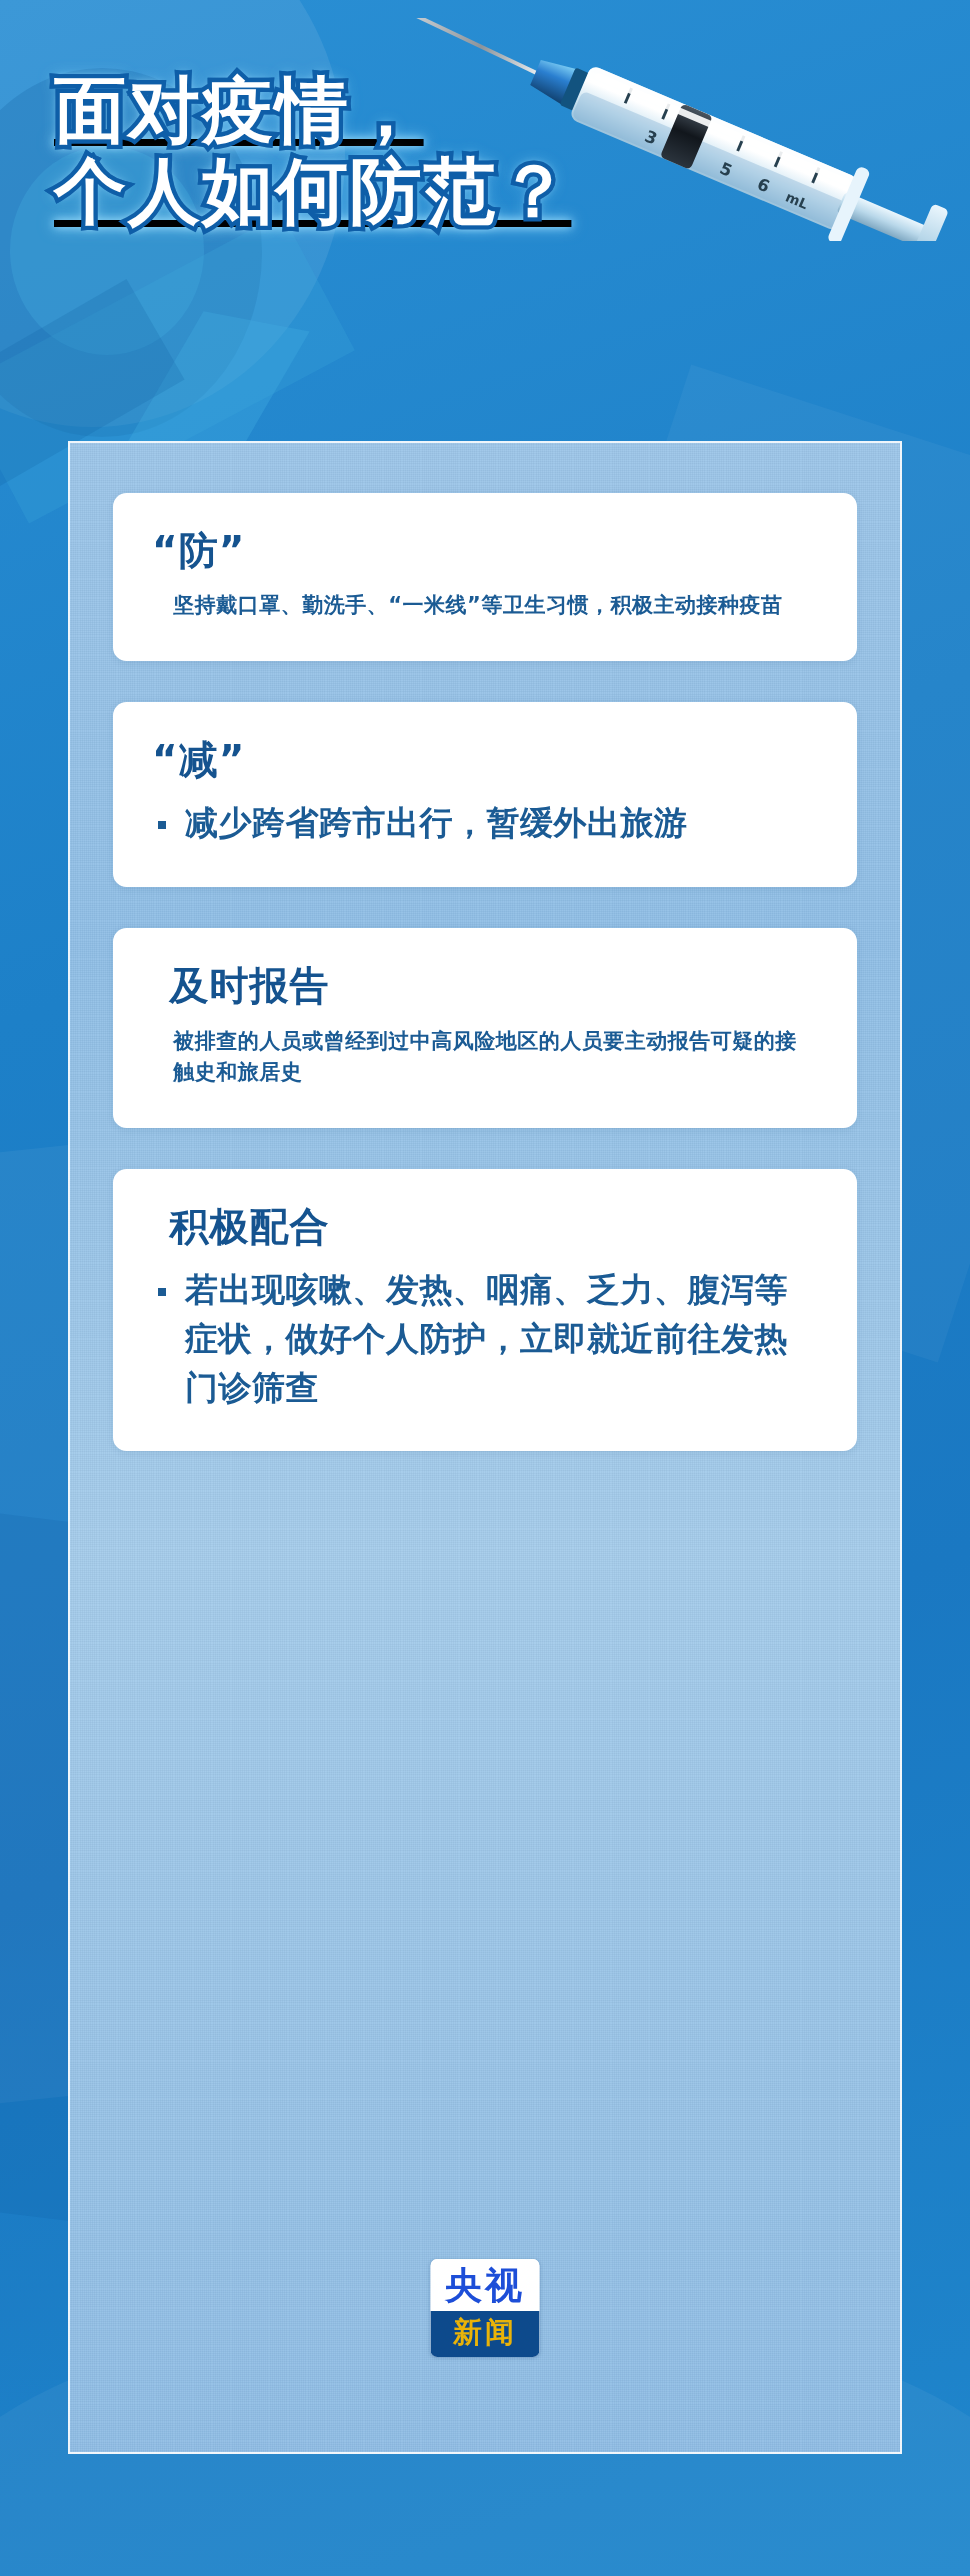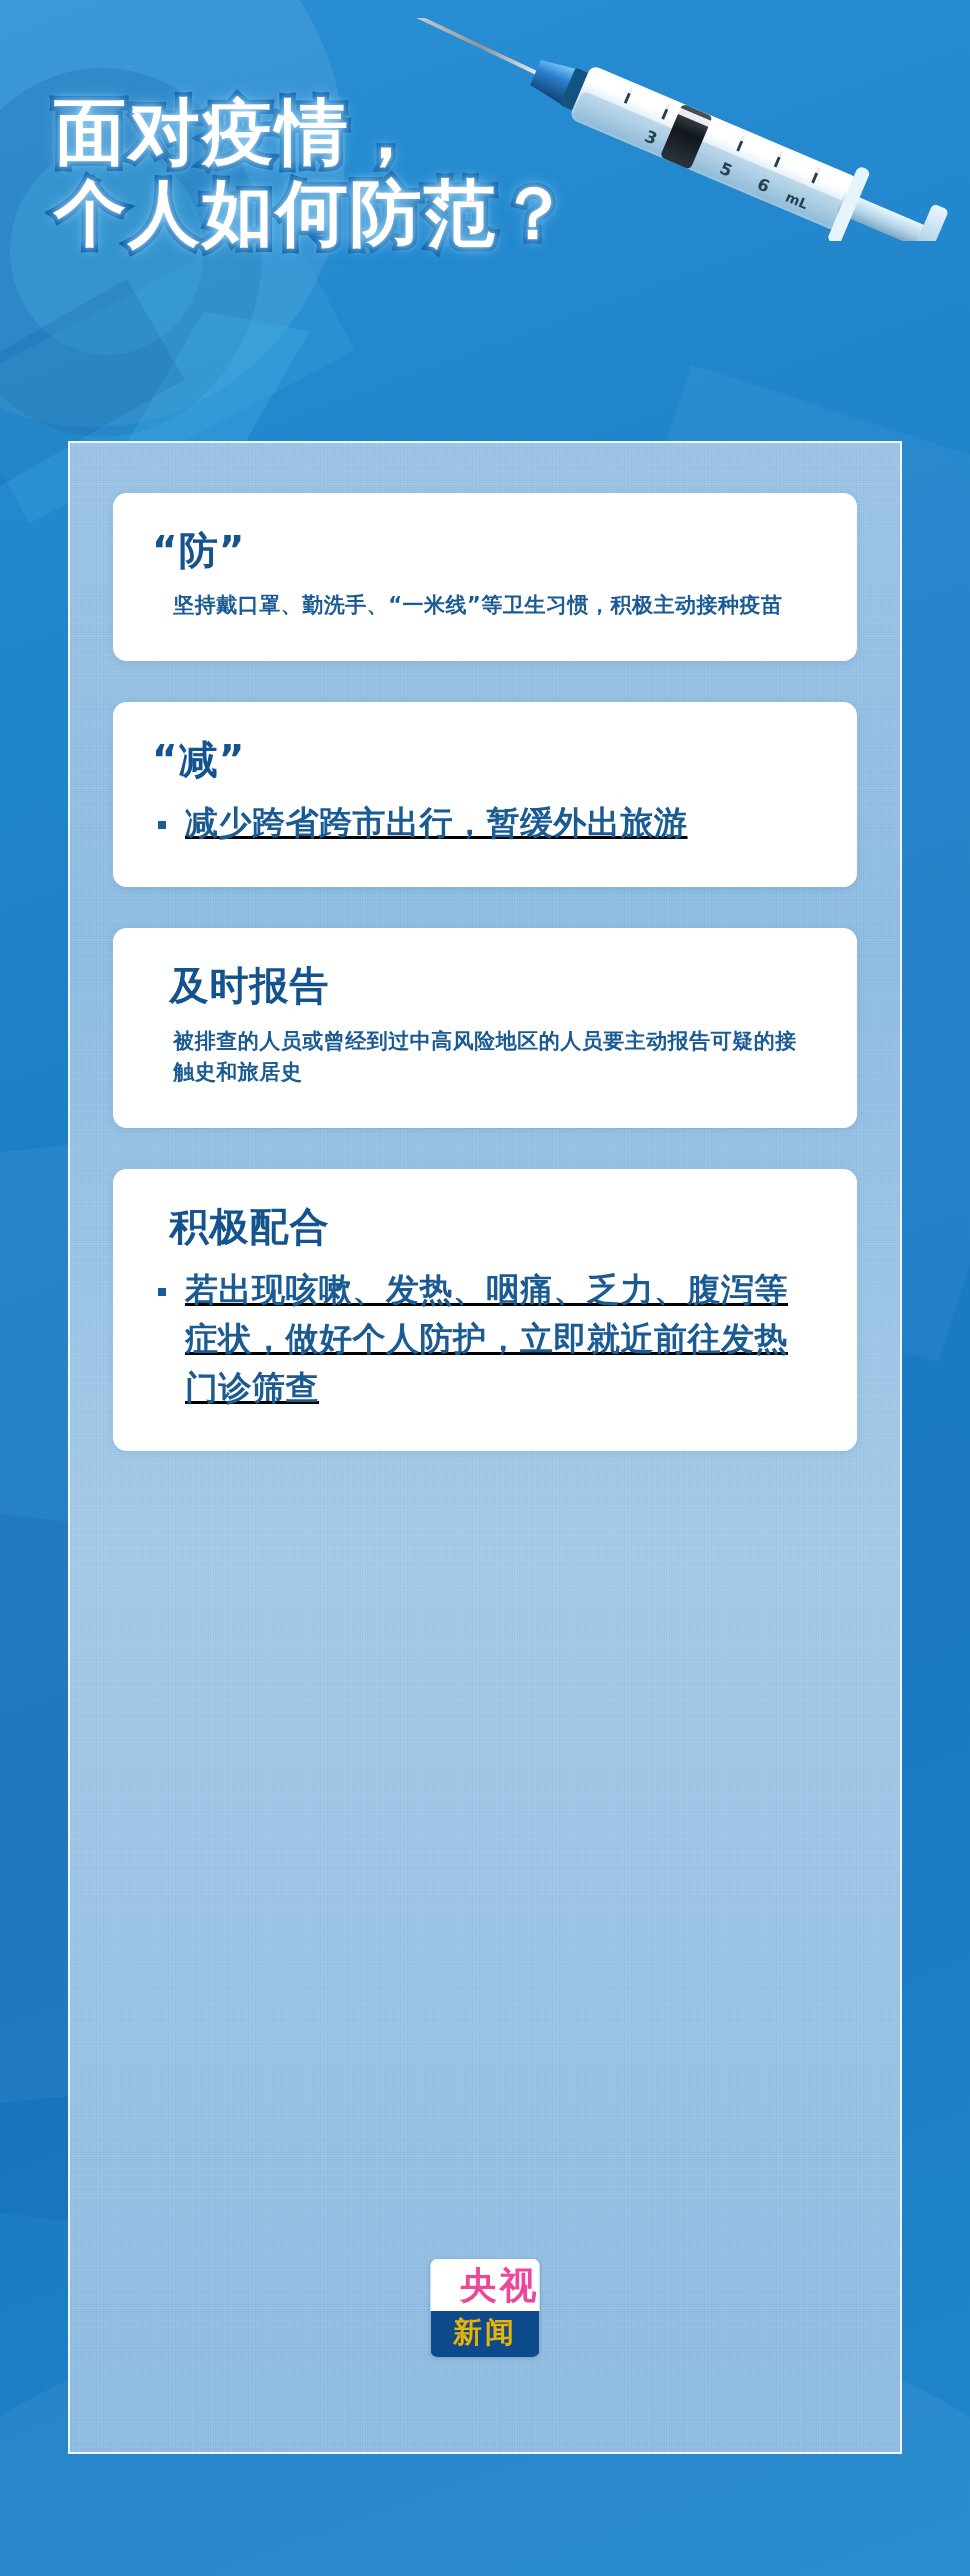--- a/index.html
+++ b/index.html
@@ -107,22 +107,23 @@
     top: 17.5px;
     width: 602px;
     height: 223px;
     pointer-events: none;
   }
 
   
   .title-block {
     position: absolute;
     left: 54px;
-    top: 92px;
+    top: 70px;
     z-index: 6;
+    text-decoration: underline;
   }
   .title-line {
     font-size: 72px;
     font-weight: 700;
     letter-spacing: 1.9px;
     line-height: 1.13;
     color: #ffffff;
     -webkit-text-stroke: 8.7px #0e5ea8;
     paint-order: stroke fill;
     text-shadow:
@@ -181,21 +182,20 @@
     line-height: 1.5;
     letter-spacing: 0.5px;
     padding-left: 21.3px;
   }
 
   .bullet-list {
     list-style: none;
     display: flex;
     flex-direction: row;
     gap: 25px;
-    text-decoration: underline;
   }
   .bullet-item {
     position: relative;
     font-size: 33px;
     font-weight: 600;
     color: #1b5b94;
     line-height: 1.48;
     letter-spacing: 0.5px;
     padding-left: 33px;
   }
@@ -221,27 +221,26 @@
   }
   .logo-badge {
     width: 109px;
     border-radius: 6.8px;
     overflow: hidden;
     background: #ffffff;
     box-shadow: 0 1px 3.9px rgba(15,60,110,0.25);
   }
   .logo-top {
     background: #ffffff;
-    color: #ec4899;
+    color: #1d4ed8;
     font-size: 37px;
     font-weight: 700;
     letter-spacing: 2.9px;
     line-height: 1.18;
     padding: 4.9px 0 2.9px 0;
-    text-align: right;
   }
   .logo-bottom {
     background: #0d4a8c;
     color: #eab308;
     font-size: 29px;
     font-weight: 700;
     letter-spacing: 2.9px;
     line-height: 1.3;
     padding: 2.9px 0 5.8px 0;
   }

